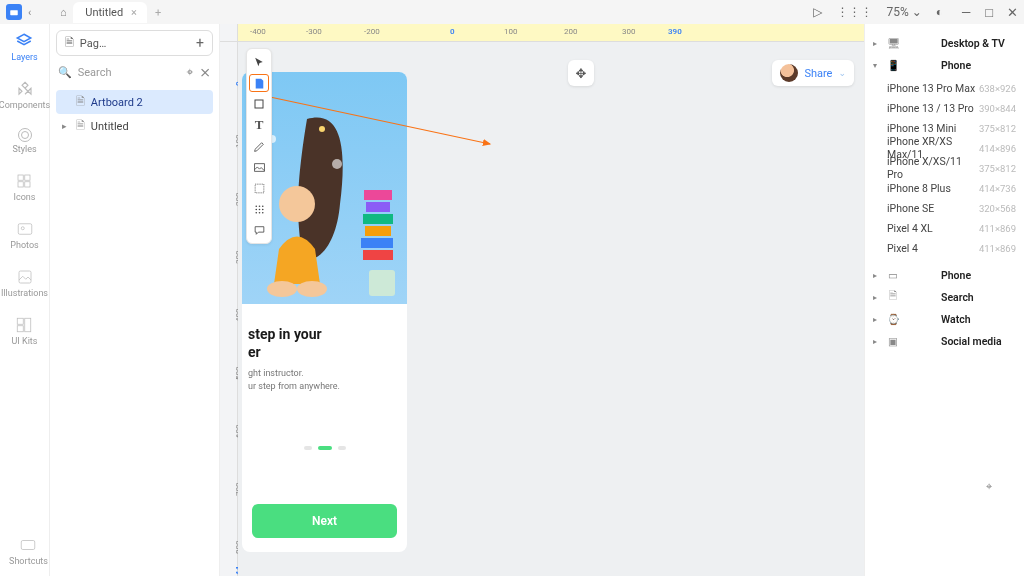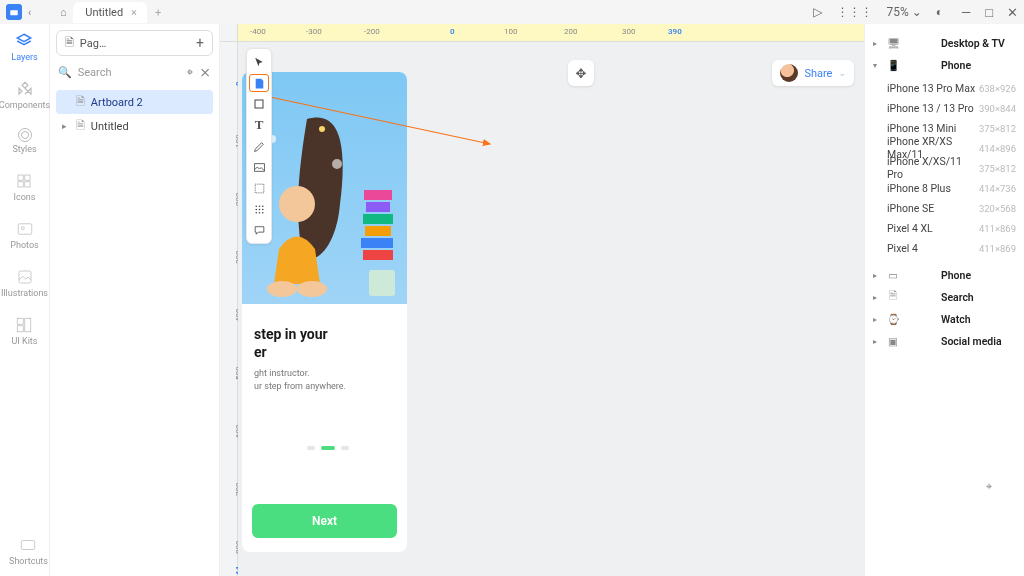--- a/index.html
+++ b/index.html
@@ -54,21 +54,21 @@
 .toolbar { position: absolute; left: 8px; top: 6px; width: 26px; background: #fff; border: 1px solid #e5e5e5; border-radius: 6px; box-shadow: 0 1px 3px rgba(0,0,0,0.08); display: flex; flex-direction: column; align-items: center; padding: 4px 0; gap: 3px; z-index: 5; }
 .toolbar .tbtn { width: 20px; height: 18px; display: flex; align-items: center; justify-content: center; color: #555; font-size: 13px; cursor: pointer; border-radius: 3px; }
 .toolbar .tbtn.active { border: 1.5px solid #f97316; border-radius: 3px; color: #3b82f6; }
 
 .artboard1 { position: absolute; left: 4px; top: 30px; width: 165px; height: 480px; background: #fff; border-radius: 8px; overflow: hidden; }
 .artboard1 .hero { height: 232px; background: linear-gradient(180deg,#7ec8f4 0%, #9fd4f7 100%); position: relative; }
 .artboard1 .hero .figure { position: absolute; left: 10px; bottom: 0; width: 100px; height: 195px; }
 .artboard1 .hero .books { position: absolute; right: 10px; bottom: 38px; width: 40px; height: 90px; }
 .artboard1 .hero .plant { position: absolute; right: 12px; bottom: 8px; width: 26px; height: 26px; background: #cde9d7; border-radius: 3px; }
 .artboard1 .status { position: absolute; top: 4px; right: 10px; display: flex; gap: 4px; color: #222; font-size: 10px; }
-.artboard1 .content { padding: 22px 6px 0 12px; }
+.artboard1 .content { padding: 22px 6px 0 6px; }
 .artboard1 h3 { font-size: 14px; font-weight: 700; color: #1a1a1a; line-height: 1.25; }
 .artboard1 p { font-size: 9px; color: #777; margin-top: 6px; line-height: 1.4; }
 .artboard1 .dots { display: flex; justify-content: center; gap: 6px; margin-top: 54px; }
 .artboard1 .dots span { width: 8px; height: 4px; border-radius: 2px; background: #e5e5e5; }
 .artboard1 .dots span.on { background: #4ade80; width: 14px; }
 .artboard1 .btn { position: absolute; bottom: 14px; left: 10px; right: 10px; height: 34px; background: #4ade80; border-radius: 6px; display: flex; align-items: center; justify-content: center; color: #fff; font-size: 12px; font-weight: 600; }
 
 .artboard2 { position: absolute; left: 216px; top: 47px; width: 221px; height: 478px; background: #f3f4f6; border: 1.5px solid #f97316; }
 .artboard2 .inner { position: absolute; left: 7px; top: 7px; right: 7px; bottom: 7px; background: #fff; }
 .artboard2 .label { position: absolute; top: -14px; left: 0; font-size: 9px; }

